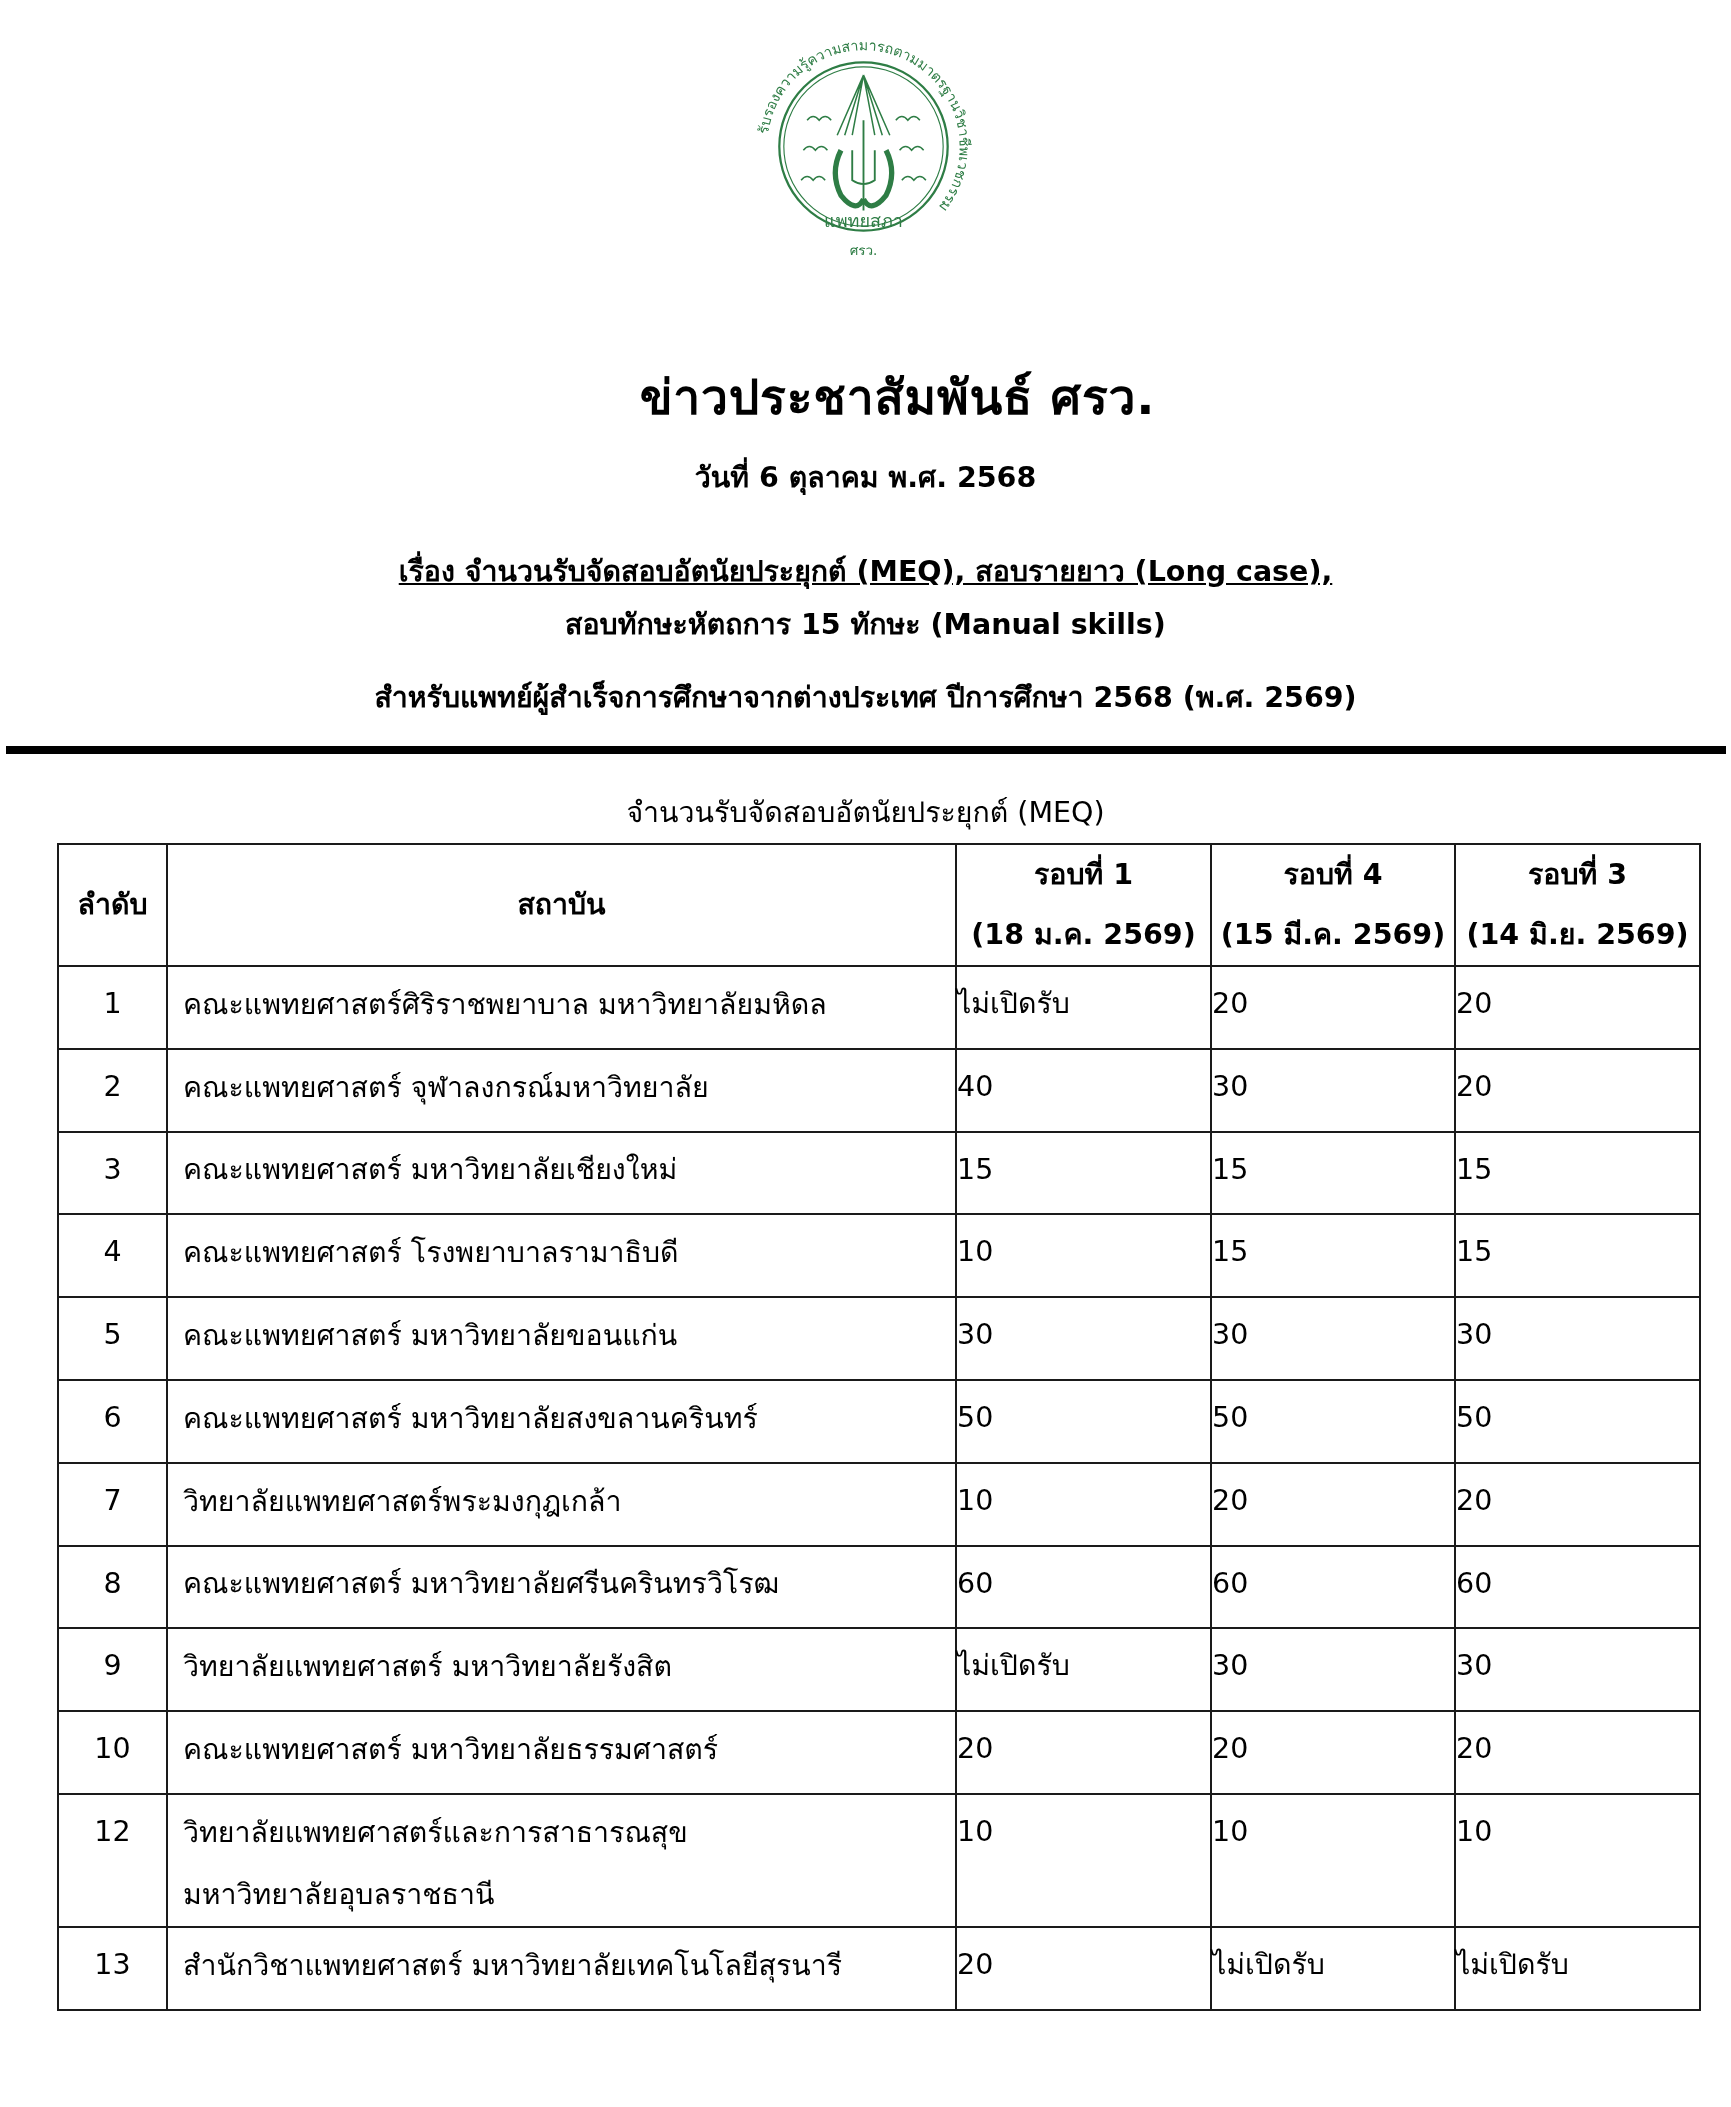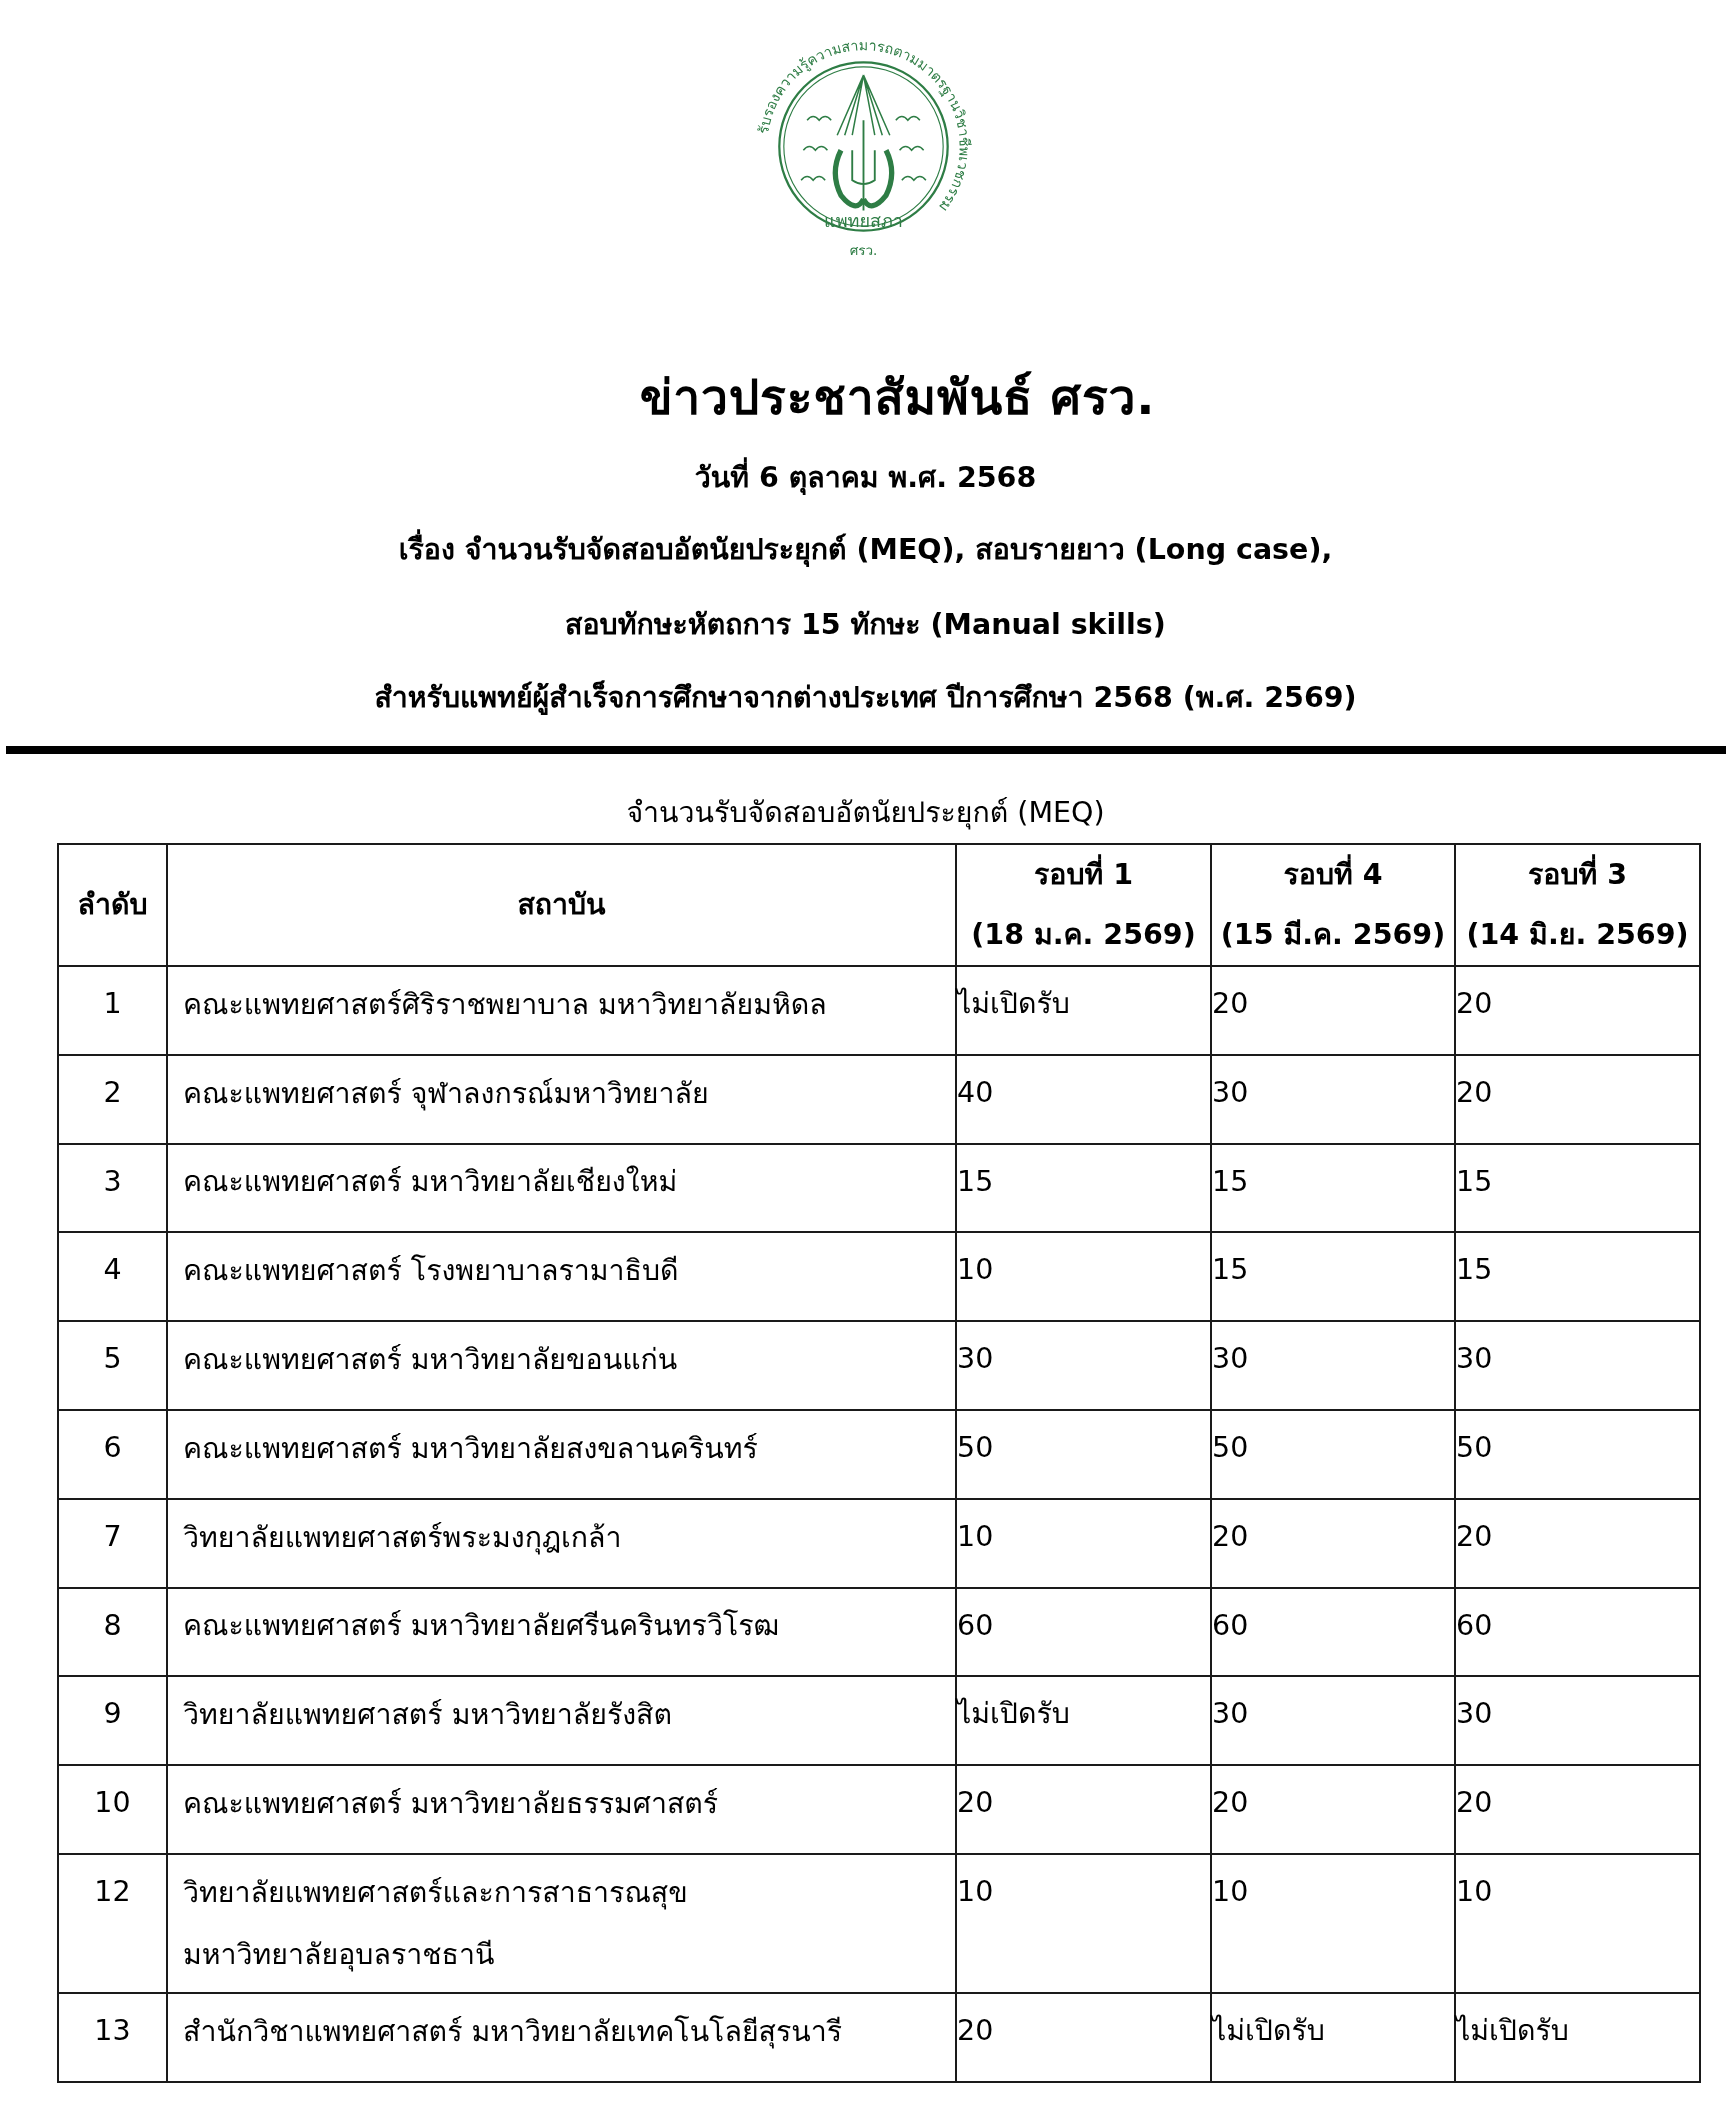--- a/index.html
+++ b/index.html
@@ -5,34 +5,34 @@
   html, body { margin: 0; padding: 0; background: #ffffff; }
   body {
     width: 1731px; height: 2108px; position: relative; overflow: hidden;
     font-family: "DejaVu Sans", "Liberation Sans", sans-serif; color: #000;
   }
   .seal { position: absolute; left: 747px; top: 30px; width: 233px; height: 233px; }
   .center { position: absolute; left: 0; width: 1731px; text-align: center; white-space: nowrap; }
   .title { top: 359px; font-size: 48px; font-weight: bold; letter-spacing: 0.8px; padding-left: 32px; }
   .sub { font-size: 28.5px; font-weight: bold; }
   .l1 { top: 454px; }
-  .l2 { top: 526px; }
+  .l2 { top: 548px; text-decoration: underline; }
   .l3 { top: 601px; }
   .l4 { top: 674px; }
   .rule { position: absolute; left: 6px; width: 1720px; top: 746px; height: 8.3px; background: #000; }
   .caption { top: 789px; font-size: 28.5px; font-weight: normal; }
   table.meq {
     position: absolute; left: 57px; top: 843px; width: 1627px;
     border-collapse: collapse; table-layout: fixed; font-size: 28.5px;
   }
   table.meq th, table.meq td { border: 2.3px solid #1a1a1a; padding: 0; }
   table.meq th { font-weight: bold; text-align: center; vertical-align: middle; height: 120px; line-height: 60px; }
   table.meq td { vertical-align: top; line-height: 74px; height: 74px; }
   table.meq td.num { text-align: center; }
-  table.meq td.name { padding-left: 15px; text-align: left; line-height: 62px; padding-top: 6.8px; padding-bottom: 6px; }
+  table.meq td.name { padding-left: 15px; text-align: left; line-height: 62px; padding-top: 6.8px; }
   table.meq td.val { text-align: left; border-radius: 20px; }
   table.meq td.name span { display: block; }
 </style>
 </head>
 <body>
 
 <svg class="seal" viewBox="0 0 310 310">
   <defs>
     <path id="ringpath" d="M155,155 m-128,0 a128,128 0 1,1 256,0 a128,128 0 1,1 -256,0"></path>
   </defs>

